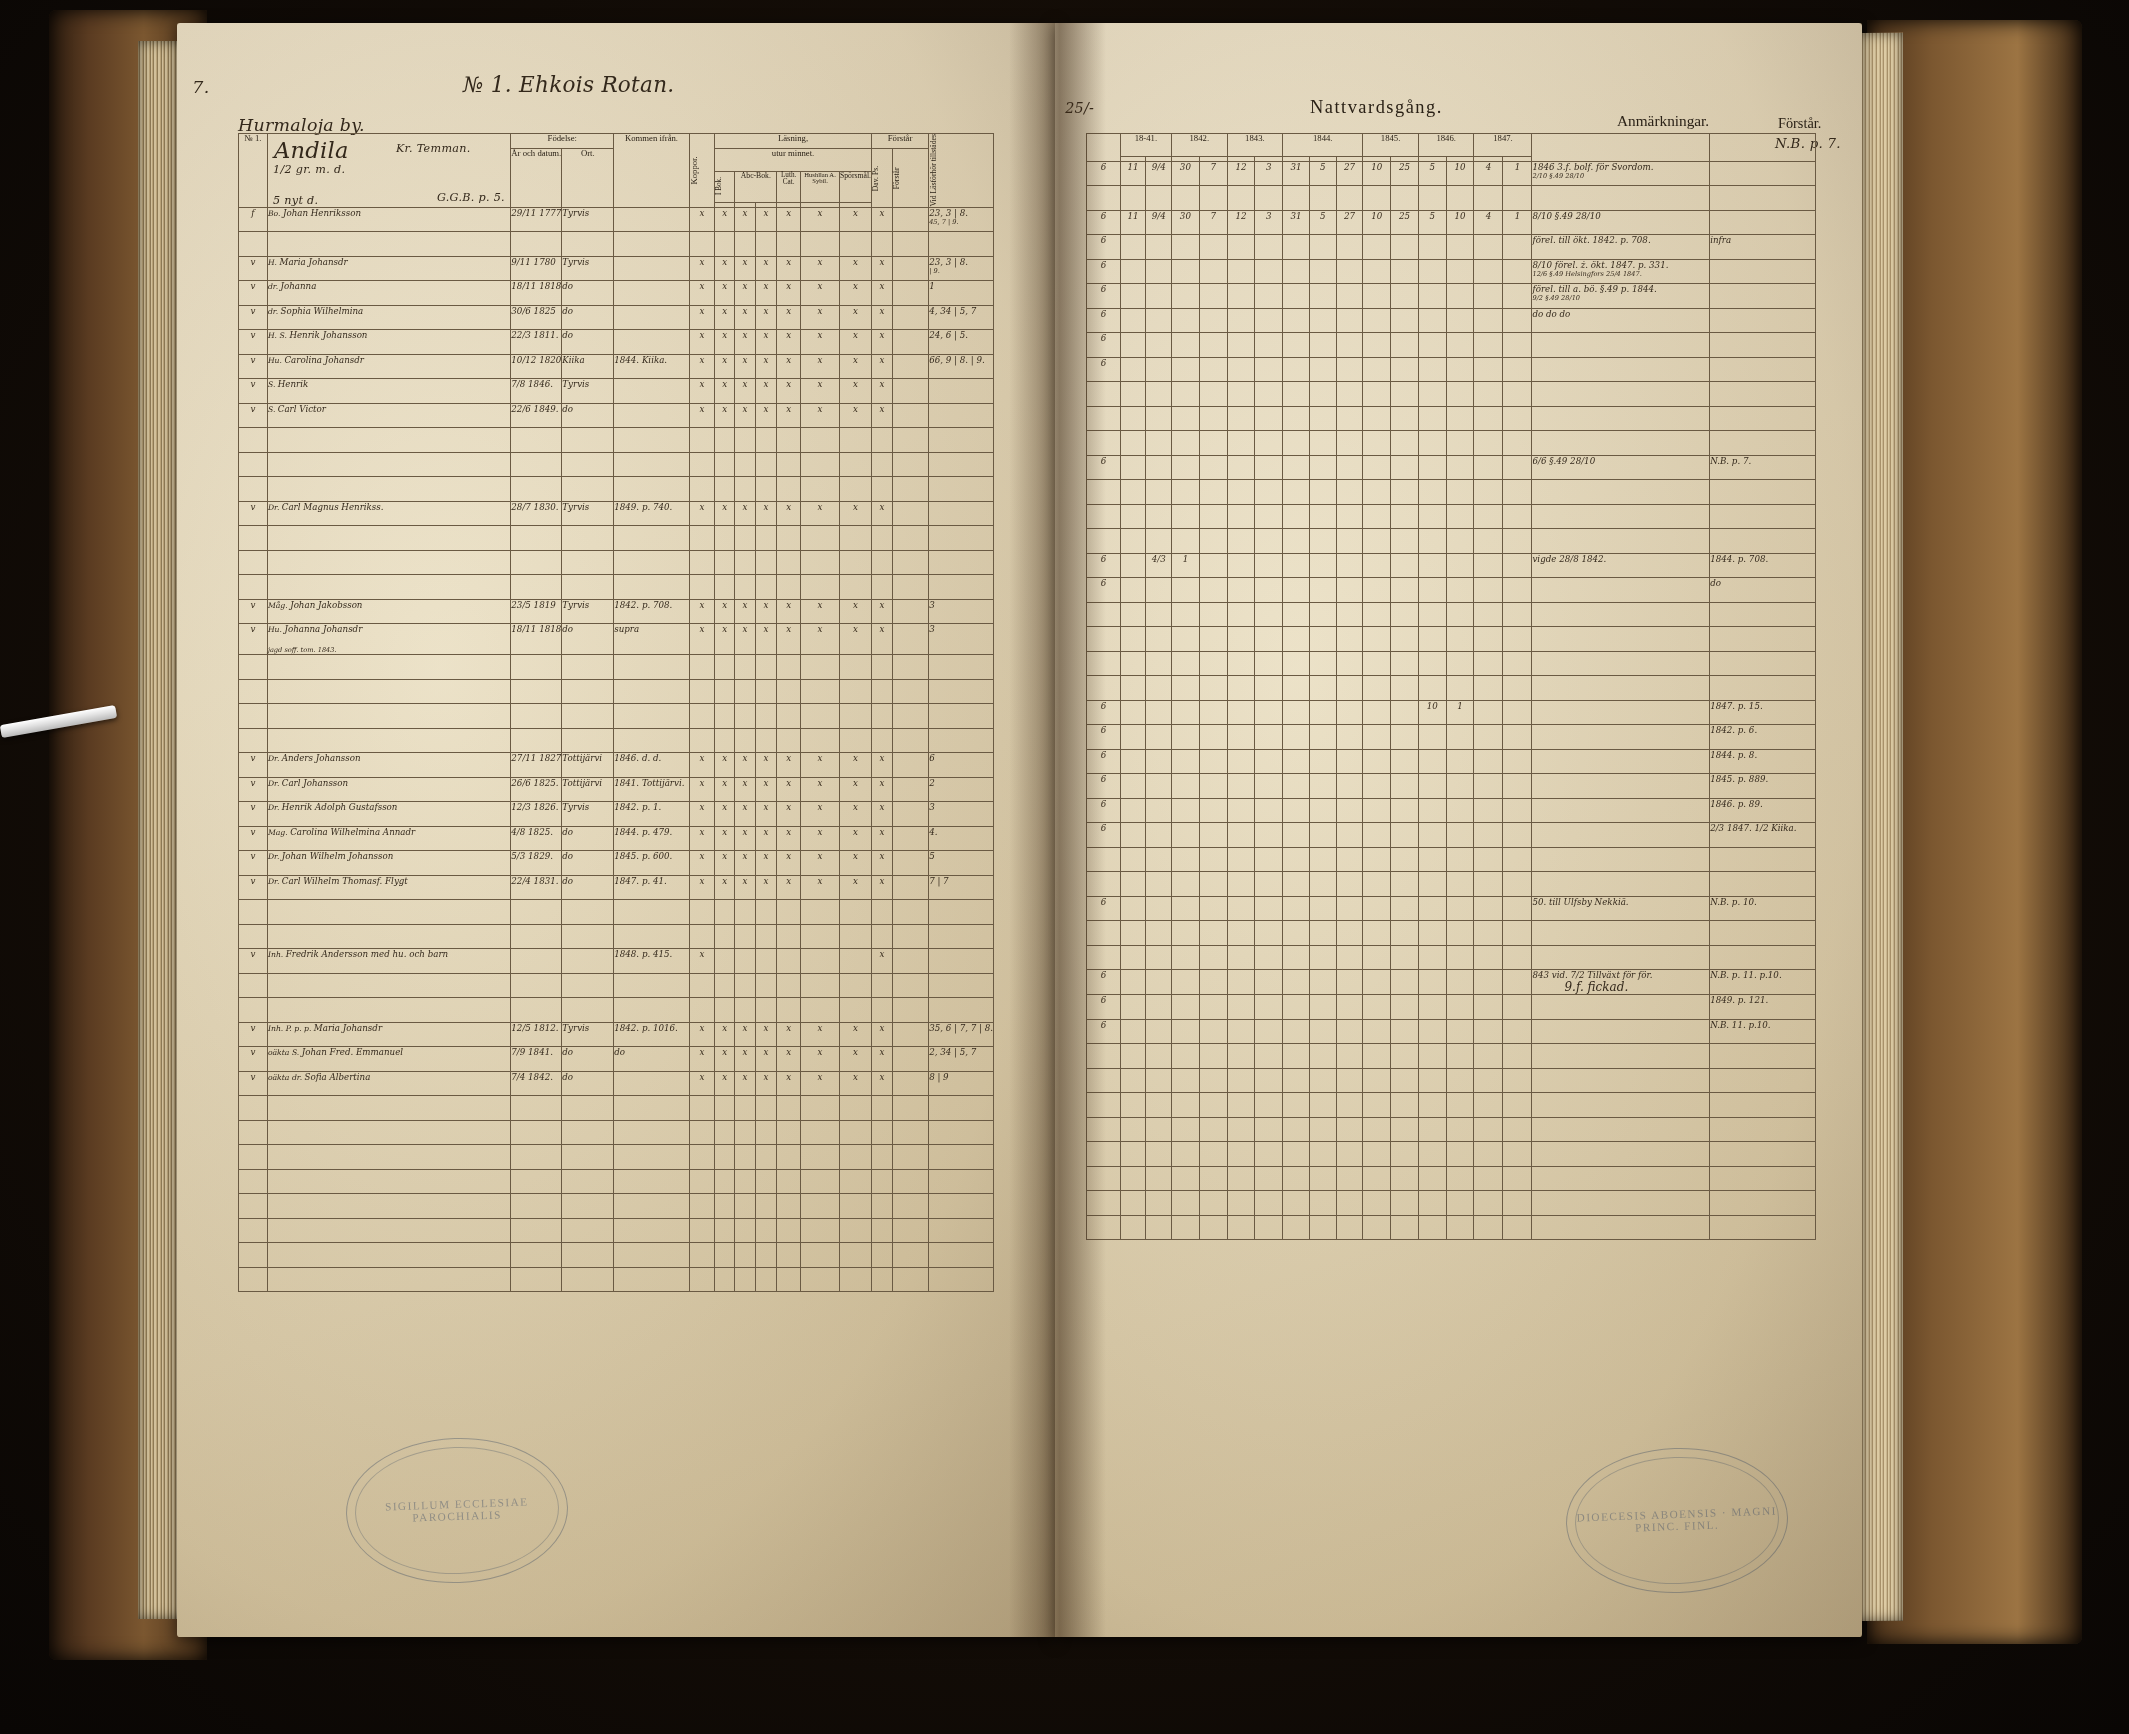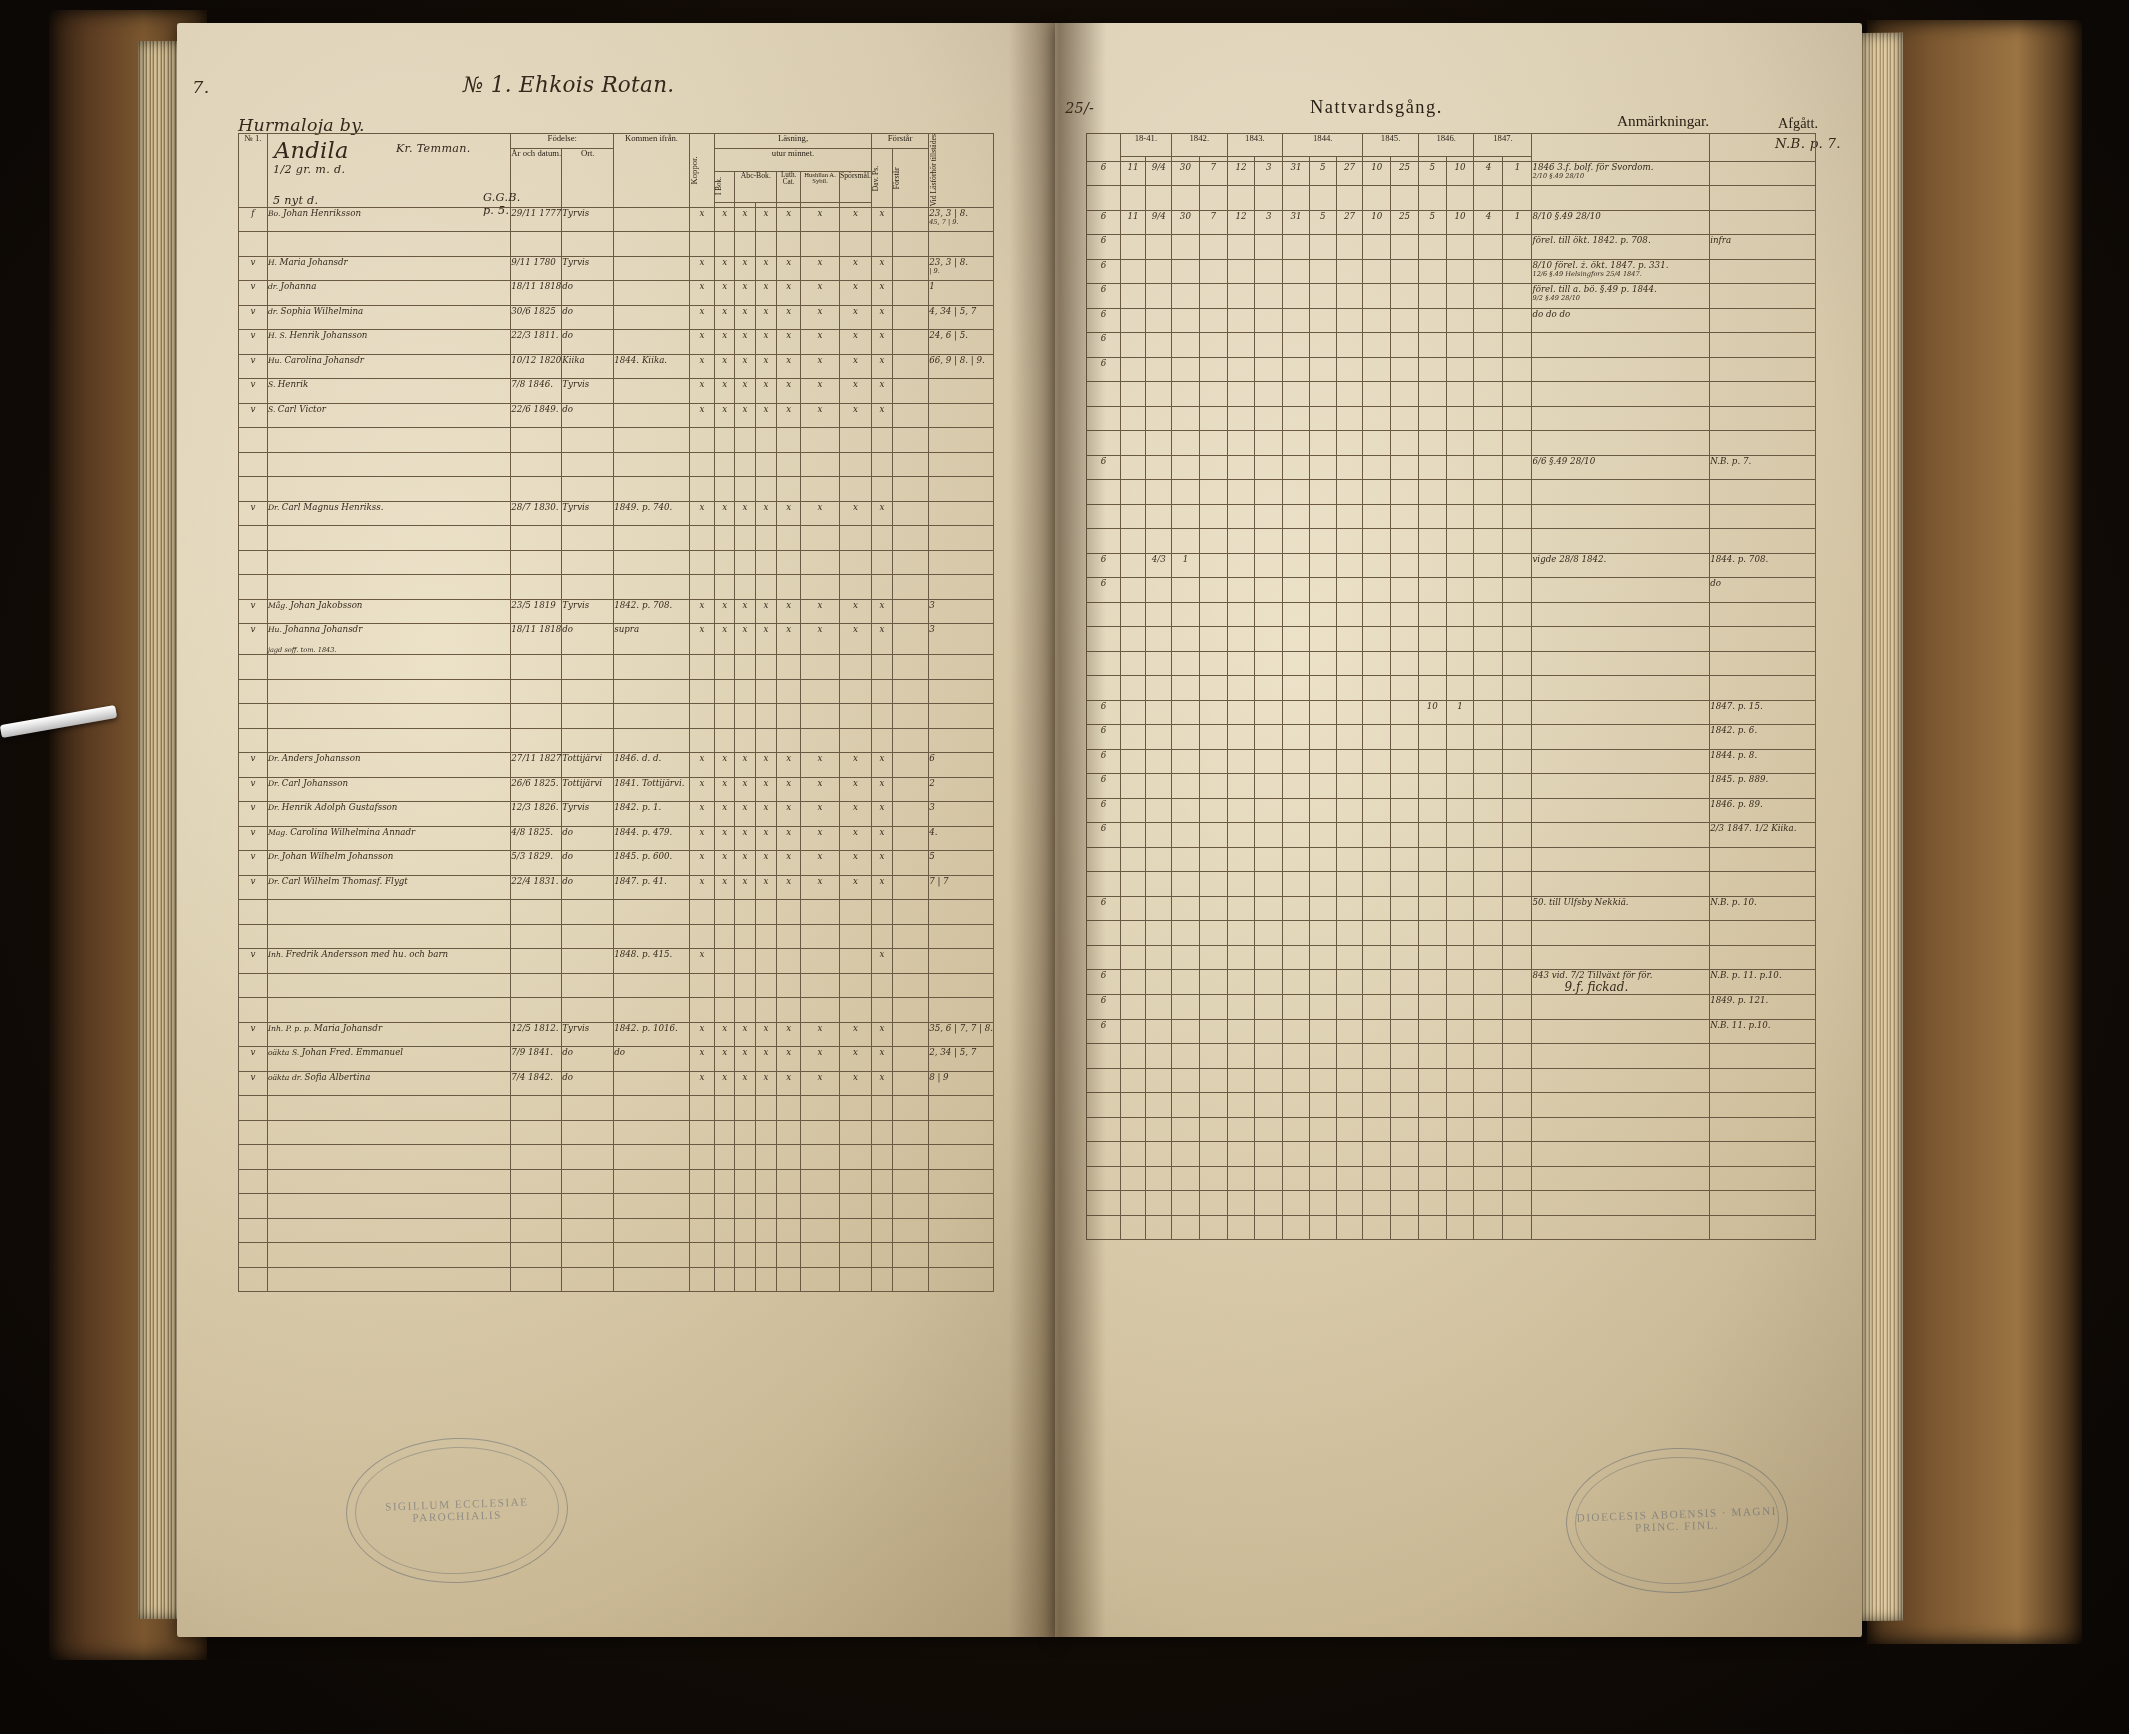--- a/index.html
+++ b/index.html
@@ -121,21 +121,21 @@
             <col style="width:44px">
         </colgroup>
         <tbody>
             <tr style="height:15.3px">
           <td rowspan="4" class="hdr">№ 1.</td>
           <td rowspan="4" style="position:relative">
             <div class="abs hand" style="left:6.1px;top:3.1px;font-size:22.5px;">Andila</div>
             <div class="abs hand" style="left:128px;top:8.2px;font-size:11.2px;">Kr. Temman.</div>
             <div class="abs hand" style="left:5.1px;top:29px;font-size:11.2px;">1/2 gr. m. d.</div>
             <div class="abs hand" style="left:5.1px;top:45px;font-size:11.2px;margin-top:15px;">5 nyt d.</div>
-            <div class="abs hand" style="left:169px;top:57px;font-size:11.2px;margin-left:46px;">G.G.B. p. 5.</div>
+            <div class="abs hand" style="left:169px;top:57px;font-size:11.2px;">G.G.B. p. 5.</div>
           </td>
           <td colspan="2" class="hdr">Födelse:</td>
           <td rowspan="4" class="hdr">Kommen ifrån.</td>
           <td rowspan="4" class="hdr" style="writing-mode:vertical-rl;transform:rotate(180deg);">Koppor.</td>
           <td colspan="6" class="hdr">Läsning,</td>
           <td colspan="2" class="hdr">Förstår</td>
           <td rowspan="4" class="hdr" style="writing-mode:vertical-rl;transform:rotate(180deg);font-size:7.7px;">Vid Läsförhör tillstädes</td>
         </tr>
         <tr style="height:13.3px">
           <td rowspan="3" class="hdr">År och datum.</td>
@@ -920,21 +920,21 @@
 
     <div class="page" id="page-right">
       <div class="aging"></div>
 
       <div class="abs hand" style="left:10.2px;top:77px;font-size:14.3px;">25/-</div>
 
       <div class="abs print" style="left:255px;top:74px;font-size:18.4px;letter-spacing:1.5px;">Nattvardsgång.</div>
 
       <div class="abs print" style="left:562px;top:89px;font-size:15.3px;">Anmärkningar.</div>
 
-      <div class="abs print" style="left:723px;top:92px;font-size:14.3px;">Afgått.</div>
+      <div class="abs print" style="left:723px;top:92px;font-size:14.3px;">Förstår.</div>
 
       <div class="abs hand" style="left:720px;top:113px;font-size:13.3px;">N.B. p. 7.</div>
 
       <table class="reg" id="tbl-right">
         <colgroup>
           <col style="width:31px">
             <col style="width:23.5px">
             <col style="width:23.5px">
           <col style="width:25.5px">
             <col style="width:25.5px">

